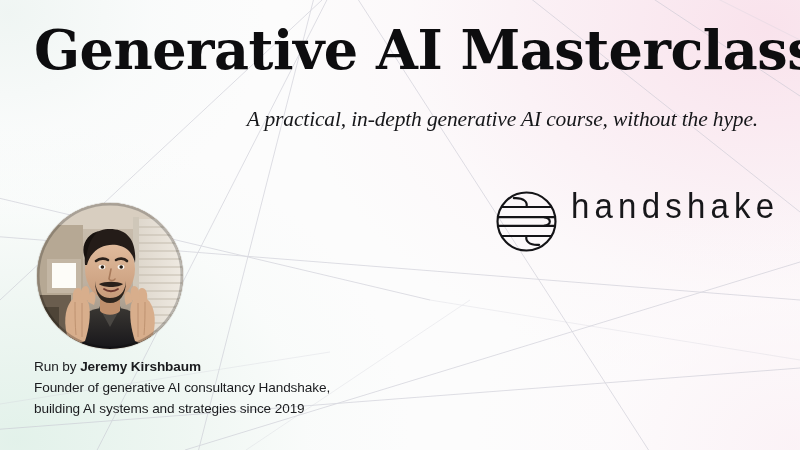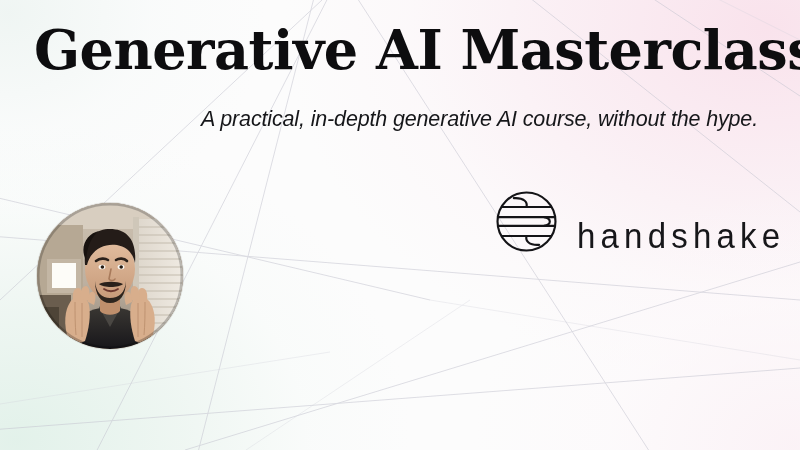--- a/index.html
+++ b/index.html
@@ -88,30 +88,30 @@
     width: 660px;
     text-align: right;
     font-family: "Liberation Sans", sans-serif;
     font-style: italic;
     font-weight: 400;
     font-size: 21.5px;
     line-height: 1.46;
     letter-spacing: -0.15px;
     color: #16171a;
   }
-  .subtitle .line { display: block; white-space: nowrap; }
+  .subtitle .line { display: block; white-space: nowrap; font-family: Liberation Serif, serif; }
 
   
   .logo-lockup {
     position: absolute;
     left: 495px;
     top: 190px;
     display: flex;
-    align-items: flex-end;
-    gap: 19px;
+    align-items: flex-start;
+    gap: 13px;
   }
   .logo-mark {
     width: 63px;
     height: 63px;
     flex: 0 0 auto;
   }
   .logo-word {
     font-family: "Liberation Sans", sans-serif;
     font-weight: 300;
     font-size: 33px;
@@ -317,14 +317,19 @@
         <g stroke="#b68a68" stroke-width="1" fill="none" opacity="0.75">
           <path d="M 108 99 C 108 110, 108 122, 107 132"></path>
           <path d="M 101 100 C 101 112, 101 124, 101 134"></path>
         </g>
 
         <circle cx="73" cy="73" r="72" fill="none" stroke="rgba(0,0,0,0.22)" stroke-width="3"></circle>
       </g>
     </svg>
   </div>
 
+  <div class="credit">
+    <span class="row"><span>Run by </span><span class="bold">Jeremy Kirshbaum</span></span>
+    <span class="row">Founder of generative AI consultancy Handshake,</span>
+    <span class="row">building AI systems and strategies since 2019</span>
+  </div>
 
 </div>
 
 </body></html>

